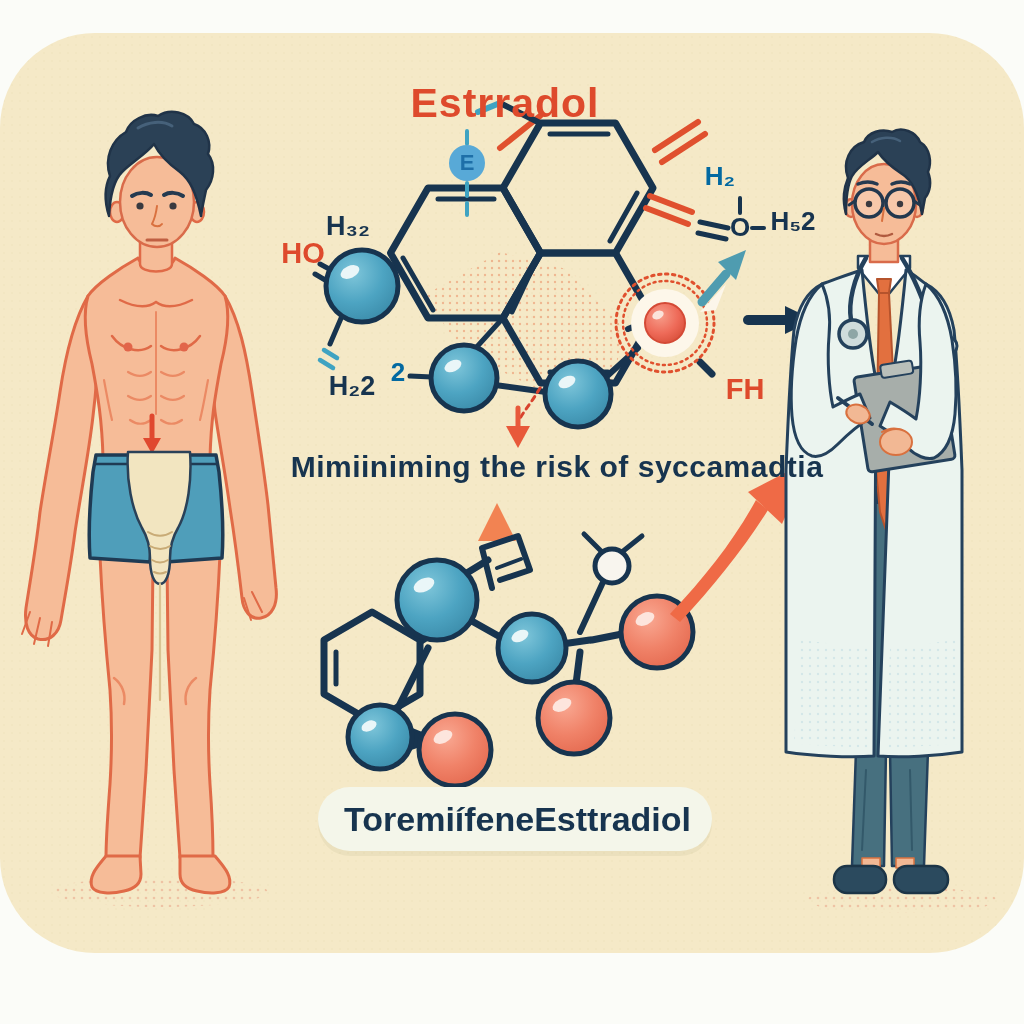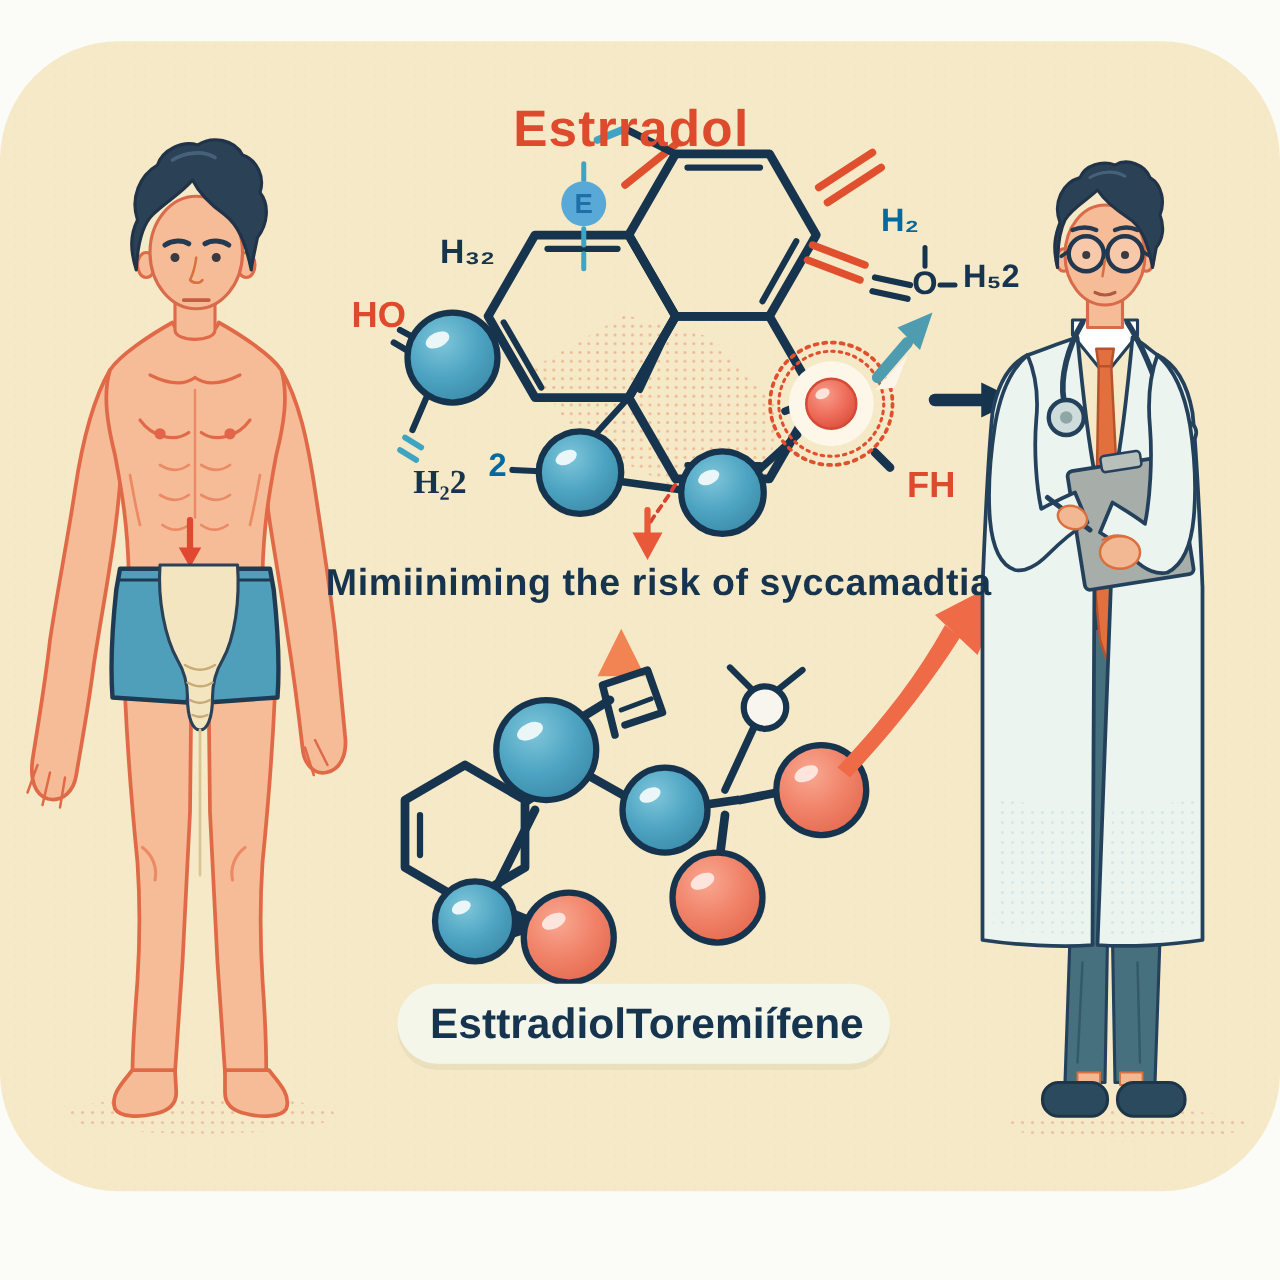--- a/index.html
+++ b/index.html
@@ -293,26 +293,26 @@
     </g>
     <circle cx="869" cy="204" r="3.2" fill="#3a3a40"></circle>
     <circle cx="900" cy="204" r="3.2" fill="#3a3a40"></circle>
     <path d="M884,208 L882,221" stroke="#d9713f" stroke-width="2"></path>
     <path d="M876,234 Q884,238 892,234" stroke="#b05a3f" stroke-width="2.5" fill="none"></path>
   </g>
 </svg>
 
 <div class="lbl title" style="left:505px;top:103px;">Estrradol</div>
 <div class="e-node">E</div>
-<div class="lbl chem navy" style="left:348px;top:202px;margin-left:26px;">H₃₂</div>
+<div class="lbl chem navy" style="left:348px;top:226px;">H₃₂</div>
 <div class="lbl red" style="left:303px;top:253px;font-size:29px;">HO</div>
-<div class="lbl chem navy" style="left:352px;top:386px;font-family:Liberation Serif, serif;">H₂2</div>
+<div class="lbl chem navy" style="left:352px;top:386px;">H₂2</div>
 <div class="lbl gray" style="left:398px;top:372px;font-size:26px;">2</div>
 <div class="lbl gray" style="left:720px;top:176px;font-size:26px;">H₂</div>
 <div class="lbl navy" style="left:740px;top:227px;font-size:26px;">O</div>
 <div class="lbl navy" style="left:793px;top:221px;font-size:26px;">H₅2</div>
 <div class="lbl red" style="left:701px;top:389px;font-size:29px;margin-left:44px;">FH</div>
-<div class="lbl caption" style="left:527px;top:467px;">Mimiiniming the risk  of syccamadtia</div>
+<div class="lbl caption" style="left:557px;top:467px;">Mimiiniming the risk  of syccamadtia</div>
 
 <div class="pill">
+  <span>Toremiífene</span>
   <span>Esttradiol</span>
-  <span>Toremiífene</span>
 </div>
 
 </body></html>

